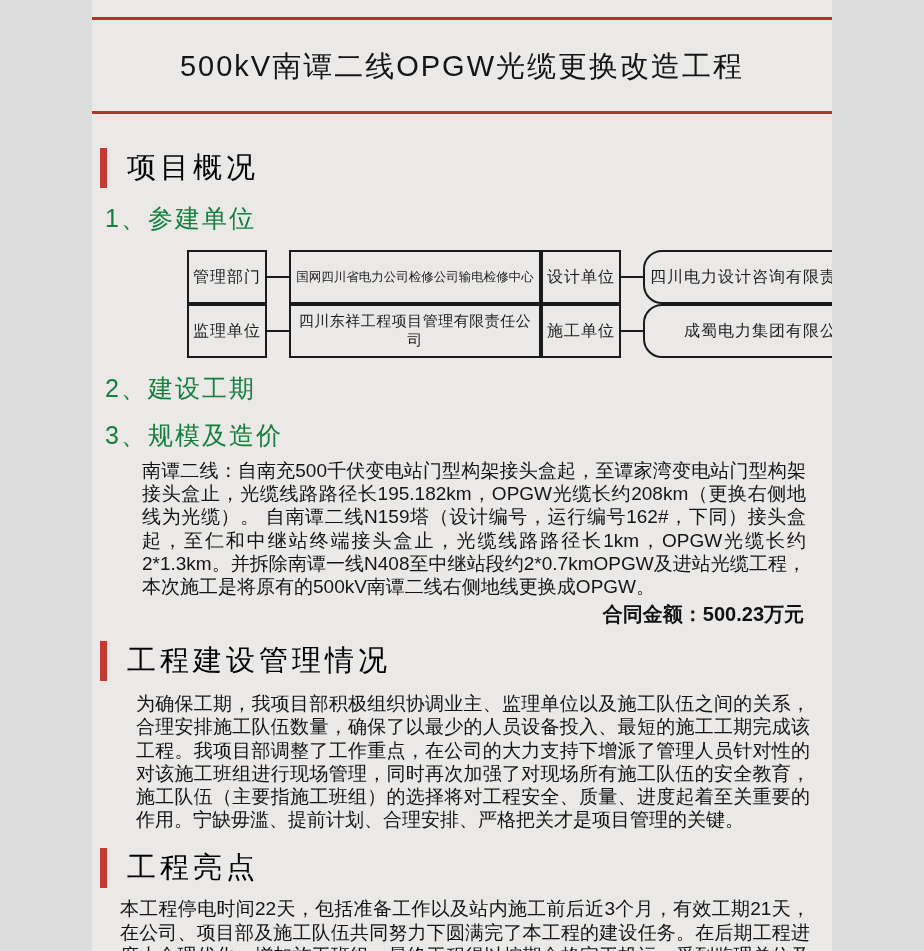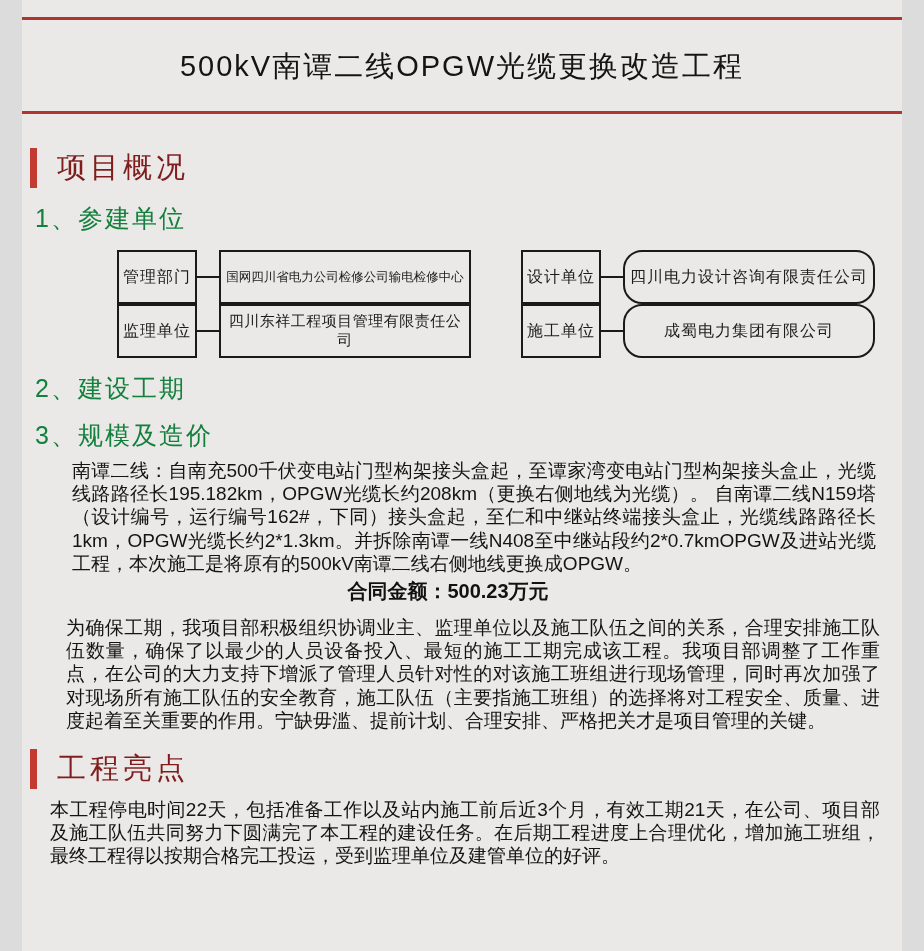--- a/index.html
+++ b/index.html
@@ -1,21 +1,21 @@
 <!DOCTYPE html>
 <html><head>
 <meta charset="utf-8">
 <style>
   html,body{margin:0;padding:0;}
   body{
     font-family:"Liberation Sans","DejaVu Sans",sans-serif;
     background:#dcdcdc;
   }
   .page{
-    width:880px;height:951px;
+    width:740px;height:951px;
     background:#eae9e8;
     margin:0 auto;
     overflow:hidden;
     position:relative;
     color:#1c1c1c;
   }
   .rule{height:3px;background:#b0352f;width:100%;}
   .rule-top{margin-top:17px;}
   .doc-title{
     text-align:center;
@@ -30,21 +30,21 @@
     margin:34px 0 0 8px;
   }
   .section-marker{
     width:7px;height:40px;
     background:#c23a30;
     margin-right:20px;
     flex:0 0 auto;
   }
   .section-title{
     font-size:29px;
-    color:#7f1d1d;
+    color:#000000;
     letter-spacing:4px;
     font-weight:500;
   }
   .num-heading{
     font-size:25px;
     font-weight:500;
     letter-spacing:2px;
     color:#15803d;
     margin:14px 0 0 13px;
   }
@@ -81,21 +81,21 @@
   .company-box.size-n{font-size:16px;letter-spacing:1px;border-radius:19px;}
   .body-text{
     font-size:19px;
     line-height:23.2px;
     color:#141414;
     text-align:justify;
   }
   .schedule-text{margin:15px 30px 0 50px;}
   .scale-text{margin:7px 26px 0 50px;}
   .contract{
-    text-align:center;
+    text-align:right;
     font-weight:bold;
     font-size:20px;
     margin:3px 28px 0 0;
     color:#111;
   }
   .mgmt-text{margin:11px 22px 0 44px;}
   .hl-text{margin:9px 22px 0 28px;}
   .head-mgmt{margin-top:13px;}
   .head-hl{margin-top:17px;}
 </style>
@@ -140,20 +140,24 @@
       <div class="company-box size-n">成蜀电力集团有限公司</div>
     </div>
   </div>
 
   <div class="num-heading">2、建设工期</div>
 
   <div class="num-heading">3、规模及造价</div>
   <div class="body-text scale-text">南谭二线：自南充500千伏变电站门型构架接头盒起，至谭家湾变电站门型构架接头盒止，光缆线路路径长195.182km，OPGW光缆长约208km（更换右侧地线为光缆）。 自南谭二线N159塔（设计编号，运行编号162#，下同）接头盒起，至仁和中继站终端接头盒止，光缆线路路径长1km，OPGW光缆长约2*1.3km。并拆除南谭一线N408至中继站段约2*0.7kmOPGW及进站光缆工程，本次施工是将原有的500kV南谭二线右侧地线更换成OPGW。</div>
   <div class="contract">合同金额：500.23万元</div>
 
+  <div class="section-head head-mgmt">
+    <div class="section-marker"></div>
+    <div class="section-title">工程建设管理情况</div>
+  </div>
   <div class="body-text mgmt-text">为确保工期，我项目部积极组织协调业主、监理单位以及施工队伍之间的关系，合理安排施工队伍数量，确保了以最少的人员设备投入、最短的施工工期完成该工程。我项目部调整了工作重点，在公司的大力支持下增派了管理人员针对性的对该施工班组进行现场管理，同时再次加强了对现场所有施工队伍的安全教育，施工队伍（主要指施工班组）的选择将对工程安全、质量、进度起着至关重要的作用。宁缺毋滥、提前计划、合理安排、严格把关才是项目管理的关键。</div>
 
   <div class="section-head head-hl">
     <div class="section-marker"></div>
     <div class="section-title">工程亮点</div>
   </div>
   <div class="body-text hl-text">本工程停电时间22天，包括准备工作以及站内施工前后近3个月，有效工期21天，在公司、项目部及施工队伍共同努力下圆满完了本工程的建设任务。在后期工程进度上合理优化，增加施工班组，最终工程得以按期合格完工投运，受到监理单位及建管单位的好评。</div>
 
 </div>
 

